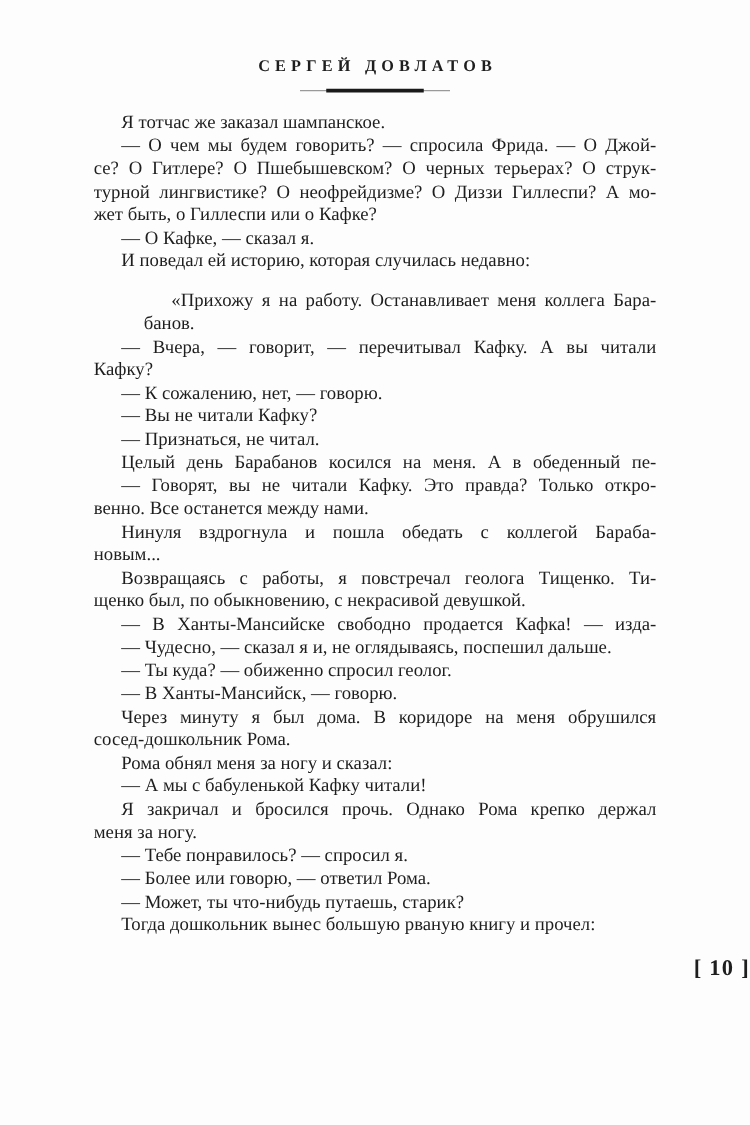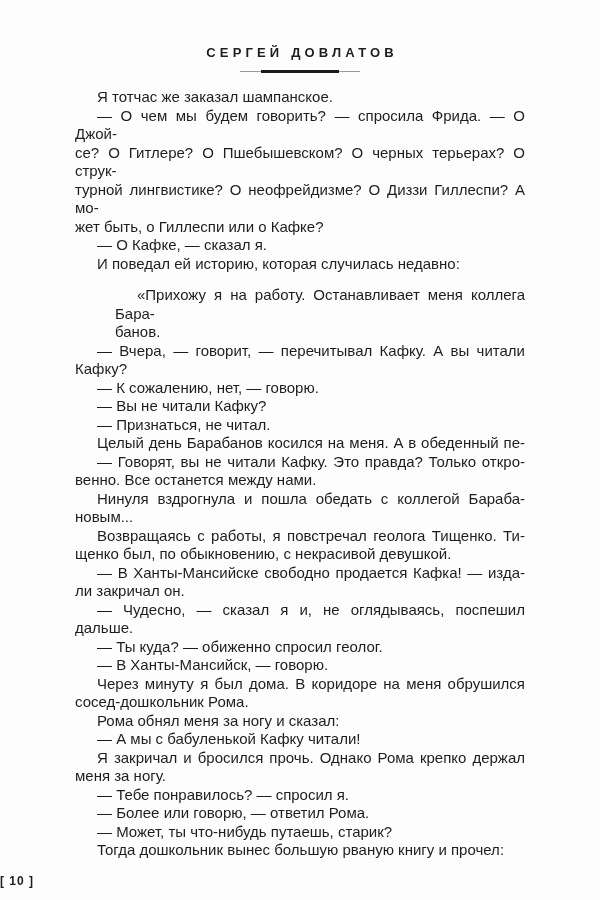--- a/index.html
+++ b/index.html
@@ -11,21 +11,21 @@
   * { margin: 0; padding: 0; box-sizing: border-box; }
   html, body { width: 600px; height: 900px; }
   body { background: #fff; }
 
   .page {
     width: 600px;
     height: 900px;
     background: var(--bg);
     overflow: hidden;
     position: relative;
-    font-family: Liberation Sans, sans-serif;
+    font-family: Liberation Serif, serif;
     color: var(--text);
   }
 
   .running-head {
     margin-top: 45px;
     text-align: center;
     font-size: 13px;
     font-weight: bold;
     letter-spacing: 0.32em;
     text-indent: 0.32em; 
@@ -65,22 +65,22 @@
 
   .line {
     text-align: justify;
     text-align-last: justify;
   }
   .line.last { text-align-last: left; }
   .line.first { text-indent: 22px; }
 
   .page-number {
     margin-top: 14px;
-    text-align: left;
-    font-size: 12px;
+    text-align: right;
+    font-size: 18px;
     font-weight: 600;
     letter-spacing: 1px;
     color: var(--text);
   }
 </style>
 </head>
 <body>
 
 <div class="page">
 
@@ -134,21 +134,20 @@
       <div class="para">
         <div class="line first">Нинуля вздрогнула и пошла обедать с коллегой Бараба-</div>
         <div class="line last">новым...</div>
       </div>
       <div class="para">
         <div class="line first">Возвращаясь с работы, я повстречал геолога Тищенко. Ти-</div>
         <div class="line last">щенко был, по обыкновению, с некрасивой девушкой.</div>
       </div>
       <div class="para">
         <div class="line first">— В Ханты-Мансийске свободно продается Кафка! — изда-</div>
-        <div class="line last">ли закричал он.</div>
       </div>
       <div class="para">
         <div class="line first last">— Чудесно, — сказал я и, не оглядываясь, поспешил дальше.</div>
       </div>
       <div class="para">
         <div class="line first last">— Ты куда? — обиженно спросил геолог.</div>
       </div>
       <div class="para">
         <div class="line first last">— В Ханты-Мансийск, — говорю.</div>
       </div>

